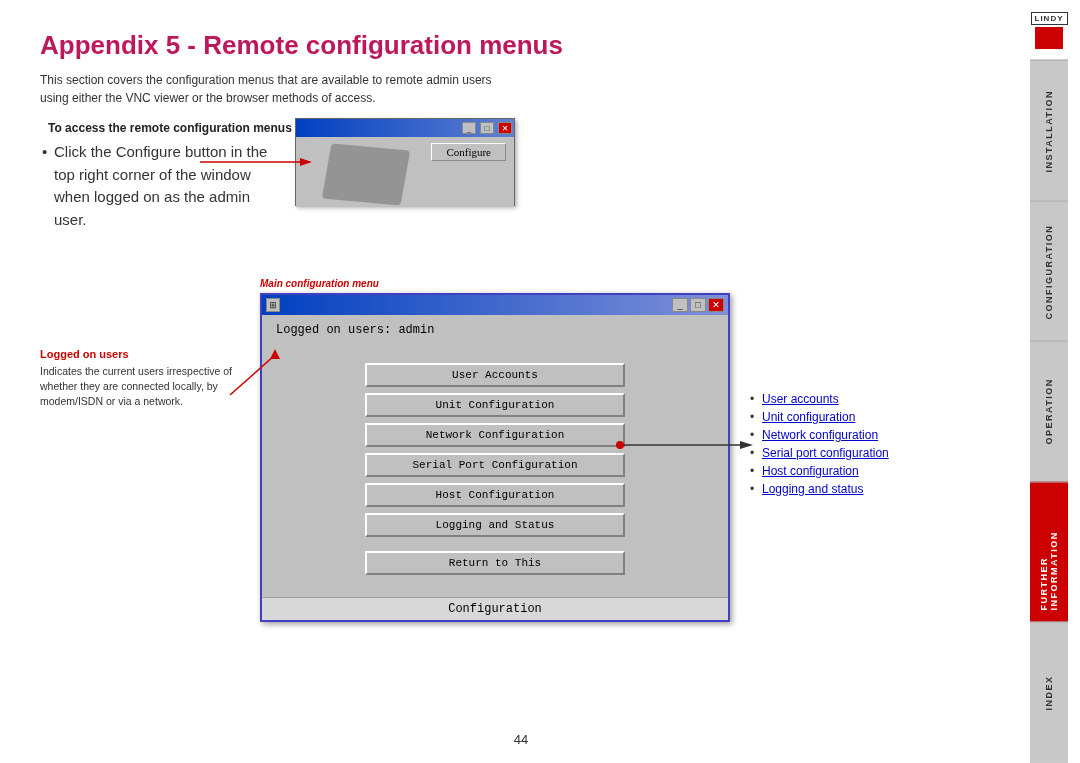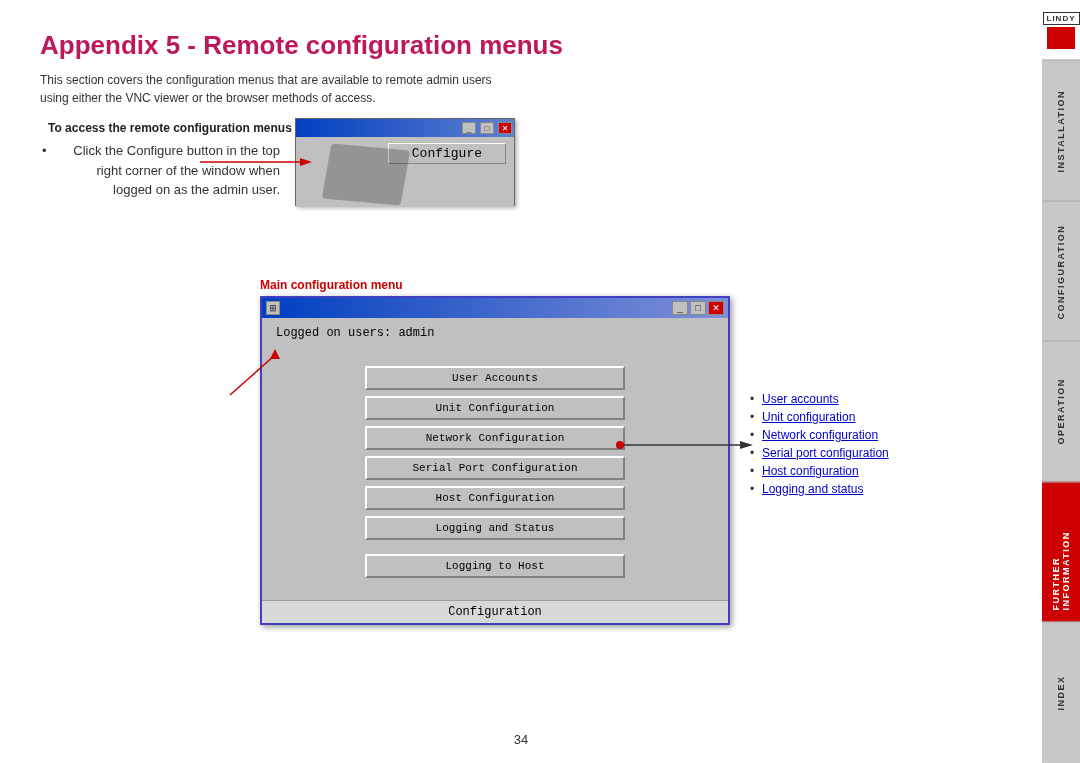--- a/index.html
+++ b/index.html
@@ -10,21 +10,21 @@
       font-size: 13px;
       background: #fff;
       color: #222;
       overflow: hidden;
       position: relative;
     }
 
     
     .sidebar {
       position: absolute;
-      right: 0;
+      right: 12px;
       top: 0;
       width: 38px;
       height: 763px;
       background: #d0d0d0;
       display: flex;
       flex-direction: column;
     }
 
     .sidebar-logo {
       background: #fff;
@@ -114,27 +114,26 @@
     }
 
     .access-title {
       font-size: 12px;
       font-weight: bold;
       margin-bottom: 6px;
       margin-left: 8px;
     }
 
     .access-body {
-      font-size: 13px;
+      font-size: 15px;
       line-height: 1.5;
       color: #333;
       max-width: 240px;
       padding-left: 14px;
       position: relative;
-      text-align: right;
     }
 
     .access-body::before {
       content: "•";
       position: absolute;
       left: 2px;
     }
 
     
     .configure-screenshot {
@@ -184,31 +183,32 @@
       align-items: flex-start;
       justify-content: flex-end;
       padding: 6px 8px 0 0;
     }
 
     .configure-btn {
       background: #c0c0c0;
       border: 1px solid #888;
       border-top-color: #fff;
       border-left-color: #fff;
-      padding: 2px 23px;
-      font-size: 13px;
-      cursor: pointer;
-      font-family: Liberation Mono, monospace;
+      padding: 2px 14px;
+      font-size: 11px;
+      cursor: pointer;
+      font-family: Liberation Serif, serif;
     }
 
     .menu-label {
       color: #cc0000;
-      font-size: 12px;
+      font-size: 10px;
       font-weight: bold;
       margin-bottom: 4px;
+      font-style: italic;
     }
 
     .config-main-window {
       border: 2px solid #4040c0;
       background: #c0c0c0;
       width: 470px;
       box-shadow: 2px 2px 6px rgba(0,0,0,0.4);
     }
 
     .config-main-titlebar {
@@ -463,27 +463,31 @@
         <div class="logged-on-text">Logged on users:  admin</div>
         <div class="menu-buttons-area">
           <button class="menu-btn">User Accounts</button>
           <button class="menu-btn">Unit Configuration</button>
           <button class="menu-btn">Network Configuration</button>
           <button class="menu-btn">Serial Port Configuration</button>
           <button class="menu-btn">Host Configuration</button>
           <button class="menu-btn">Logging and Status</button>
         </div>
         <div style="display:flex;justify-content:center;">
-          <button class="return-btn">Logging to Host</button>
+          <button class="return-btn">Return to This</button>
         </div>
       </div>
       <div class="config-footer">Configuration</div>
     </div>
   </div>
 
+  <div class="logged-on-annotation">
+    <div class="annotation-label">Logged on users</div>
+    <div class="annotation-text">Indicates the current users irrespective of whether they are connected locally, by modem/ISDN or via a network.</div>
+  </div>
 
   <svg class="arrow-line" style="position:absolute;top:345px;left:230px;width:60px;height:60px;">
     <line x1="0" y1="50" x2="45" y2="10" stroke="#cc0000" stroke-width="1.5"></line>
     <polygon points="45,4 50,14 40,14" fill="#cc0000"></polygon>
   </svg>
 
   <svg class="arrow-line" style="position:absolute;top:430px;left:620px;width:140px;height:30px;">
     <line x1="0" y1="15" x2="120" y2="15" stroke="#333" stroke-width="1.5"></line>
     <polygon points="120,11 133,15 120,19" fill="#333"></polygon>
     <circle cx="0" cy="15" r="4" fill="#cc0000"></circle>
@@ -493,15 +497,15 @@
     <ul class="option-list">
       <li><a>User accounts</a></li>
       <li><a>Unit configuration</a></li>
       <li><a>Network configuration</a></li>
       <li><a>Serial port configuration</a></li>
       <li><a>Host configuration</a></li>
       <li><a>Logging and status</a></li>
     </ul>
   </div>
 
-  <div class="page-number">34</div>
+  <div class="page-number">44</div>
 
 </div>
 
 </body></html>

